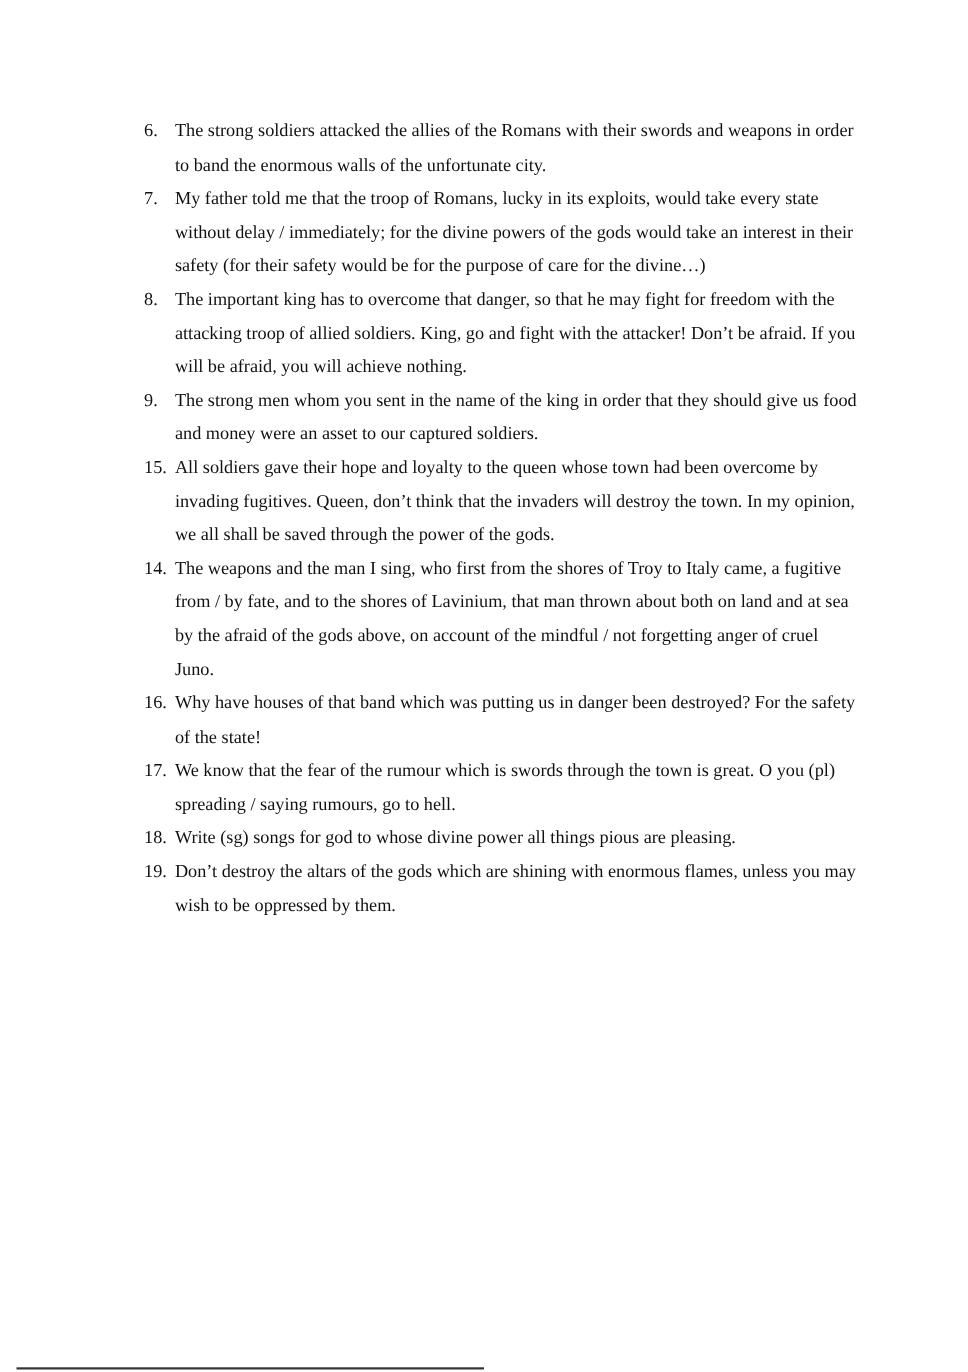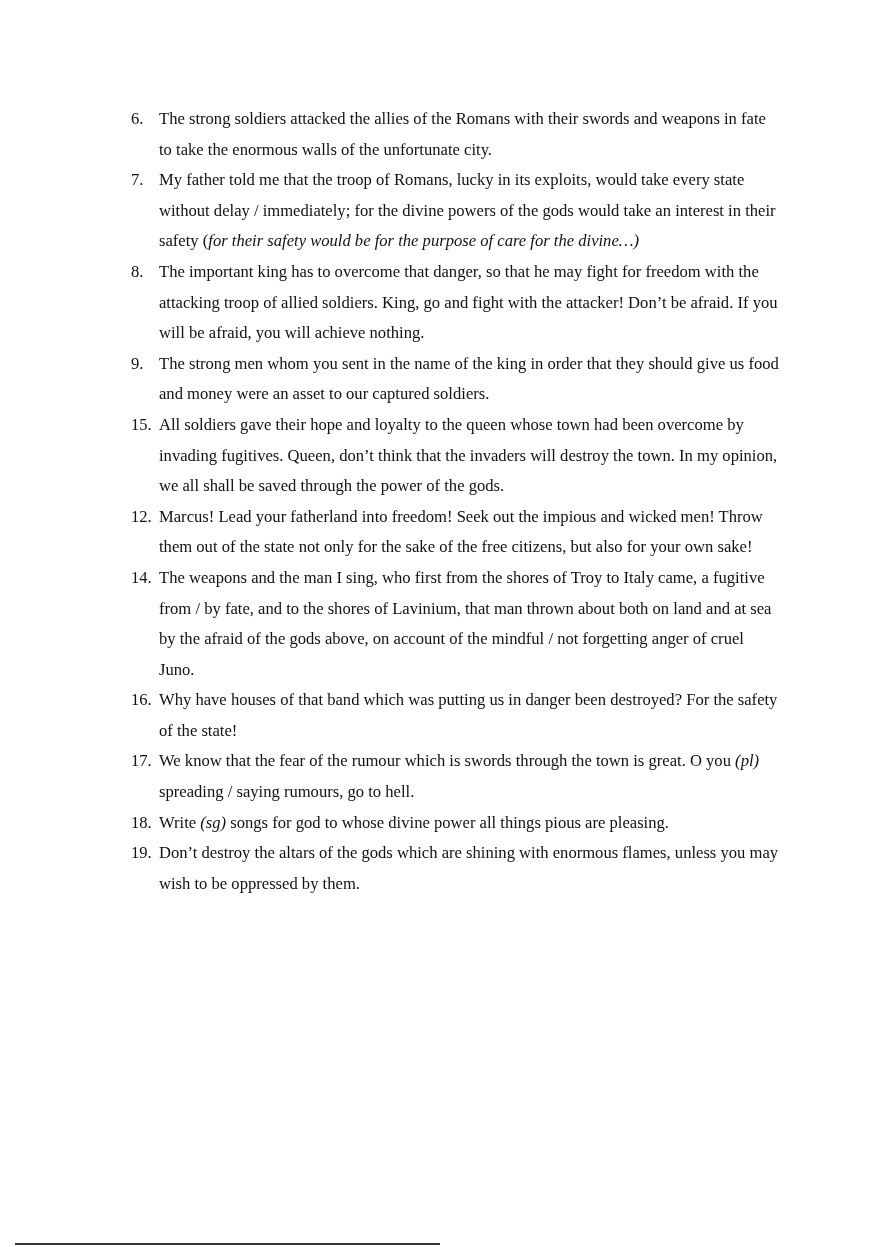--- a/index.html
+++ b/index.html
@@ -3,51 +3,47 @@
 <meta charset="utf-8">
 <style>
   html, body { margin: 0; padding: 0; background: #ffffff; }
   body { width: 880px; height: 1247px; position: relative; overflow: hidden;
          font-family: "Liberation Serif", "DejaVu Serif", serif; color: #111111; }
   .page { position: absolute; left: 0; top: 0; width: 880px; height: 1247px; }
   ol.items { list-style: none; margin: 0; padding: 0; position: absolute; left: 131px; top: 104px; width: 650px; }
   ol.items li { position: relative; padding-left: 28px; font-size: 16.6px; line-height: 30.6px; margin: 0; }
   ol.items li .num { position: absolute; left: 0; top: 0; }
   ol.items li .txt { display: block; }
-  .it { font-style: italic; }
+  .it { }
   .footnote-rule { position: absolute; left: 15px; top: 1243px; width: 425px; height: 2px; background: #333333; }
 </style>
 </head>
 <body>
 
 <div class="page">
   <ol class="items" id="items">
       <li>
         <span class="num">6.</span>
-        <span class="txt"><span>The strong soldiers attacked the allies of the Romans with their swords and weapons in fate to take the enormous walls of the unfortunate city.</span></span>
+        <span class="txt"><span>The strong soldiers attacked the allies of the Romans with their swords and weapons in order to band the enormous walls of the unfortunate city.</span></span>
       </li>
       <li>
         <span class="num">7.</span>
         <span class="txt"><span>My father told me that the troop of Romans, lucky in its exploits, would take every state without delay / immediately; for the divine powers of the gods would take an interest in their safety (</span><span class="it">for their safety would be for the purpose of care for the divine…)</span></span>
       </li>
       <li>
         <span class="num">8.</span>
         <span class="txt"><span>The important king has to overcome that danger, so that he may fight for freedom with the attacking troop of allied soldiers. King, go and fight with the attacker! Don’t be afraid. If you will be afraid, you will achieve nothing.</span></span>
       </li>
       <li>
         <span class="num">9.</span>
         <span class="txt"><span>The strong men whom you sent in the name of the king in order that they should give us food and money were an asset to our captured soldiers.</span></span>
       </li>
       <li>
         <span class="num">15.</span>
         <span class="txt"><span>All soldiers gave their hope and loyalty to the queen whose town had been overcome by invading fugitives. Queen, don’t think that the invaders will destroy the town. In my opinion, we all shall be saved through the power of the gods.</span></span>
-      </li>
-      <li>
-        <span class="num">12.</span>
-        <span class="txt"><span>Marcus! Lead your fatherland into freedom! Seek out the impious and wicked men! Throw them out of the state not only for the sake of the free citizens, but also for your own sake!</span></span>
       </li>
       <li>
         <span class="num">14.</span>
         <span class="txt"><span>The weapons and the man I sing, who first from the shores of Troy to Italy came, a fugitive from / by fate, and to the shores of Lavinium, that man thrown about both on land and at sea by the afraid of the gods above, on account of the mindful / not forgetting anger of cruel Juno.</span></span>
       </li>
       <li>
         <span class="num">16.</span>
         <span class="txt"><span>Why have houses of that band which was putting us in danger been destroyed? For the safety of the state!</span></span>
       </li>
       <li>

